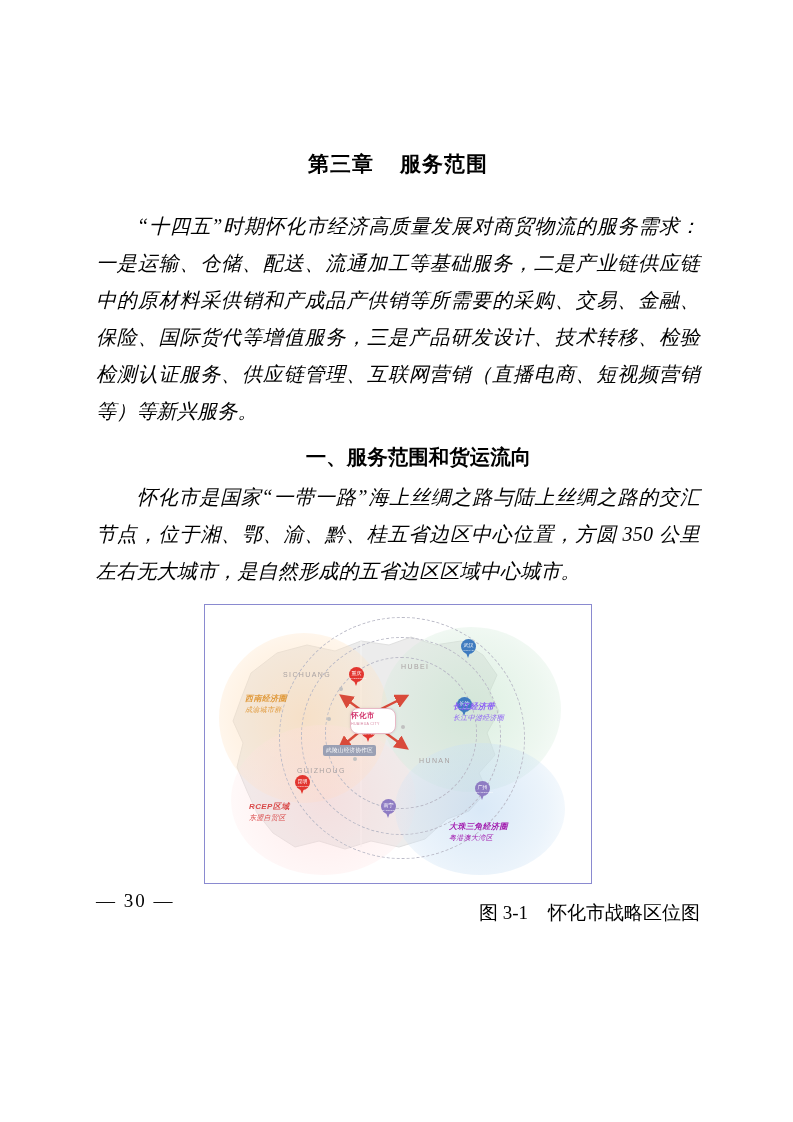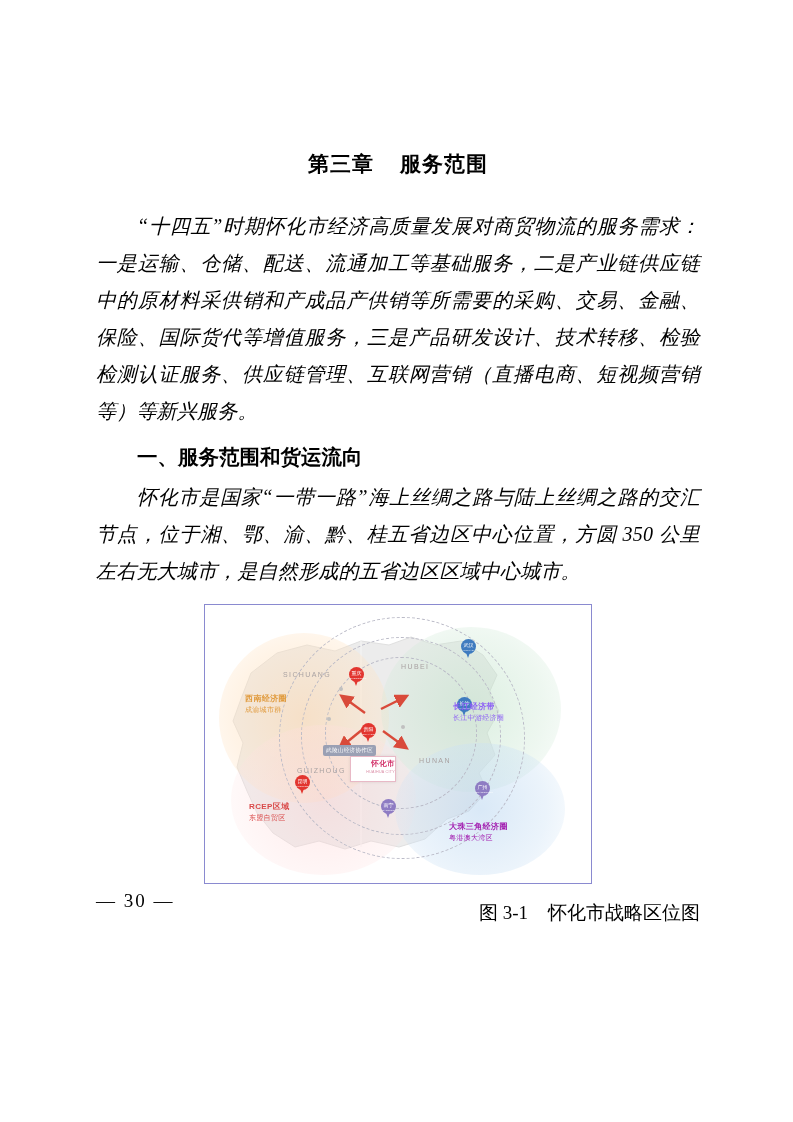--- a/index.html
+++ b/index.html
@@ -47,20 +47,21 @@
     letter-spacing: 0.2px;
     font-style: italic;
   }
   h2.heading-1 {
     font-size: 20.5px;
     font-weight: bold;
     font-family: "Liberation Sans", sans-serif;
     margin: 8px 0 3px 0;
     text-indent: 41px;
     line-height: 37px;
+    text-align: center;
   }
   h3.heading-2 {
     font-size: 20.5px;
     font-weight: normal;
     font-family: "Liberation Sans", sans-serif;
     margin: 2px 0 2px 0;
     text-indent: 41px;
     line-height: 37px;
   }
   .figure-wrap {
@@ -183,46 +184,46 @@
   .city-dot {
     position: absolute;
     width: 4px; height: 4px;
     border-radius: 50%;
     background: #c0c0c0;
   }
   .center-badge {
     position: absolute;
     left: 145px; top: 103px;
     width: 44px; height: 24px;
-    border-radius: 0;
+    border-radius: 8px;
     background: #ffffff;
     border: 1px solid #e8b9c6;
     box-shadow: 0 0 3px rgba(0,0,0,0.10);
-    text-align: right;
-    margin-top: 48px;
+    text-align: left;
   }
   .center-badge b {
     display: block;
     font-size: 7.5px;
     color: #d2326a;
     line-height: 13px;
     font-family: "Liberation Sans", sans-serif;
     letter-spacing: 0.4px;
   }
   .center-badge span {
     display: block;
     font-size: 3.6px;
     color: #d98aa4;
     letter-spacing: 0.3px;
     font-family: "Liberation Sans", sans-serif;
   }
   .zone-label {
     position: absolute;
     font-family: "Liberation Sans", sans-serif;
     line-height: 11px;
+    font-style: italic;
   }
   .zone-label b {
     display: block;
     font-size: 8px;
     font-weight: bold;
     letter-spacing: 0.4px;
   }
   .zone-label span {
     display: block;
     font-size: 7px;

